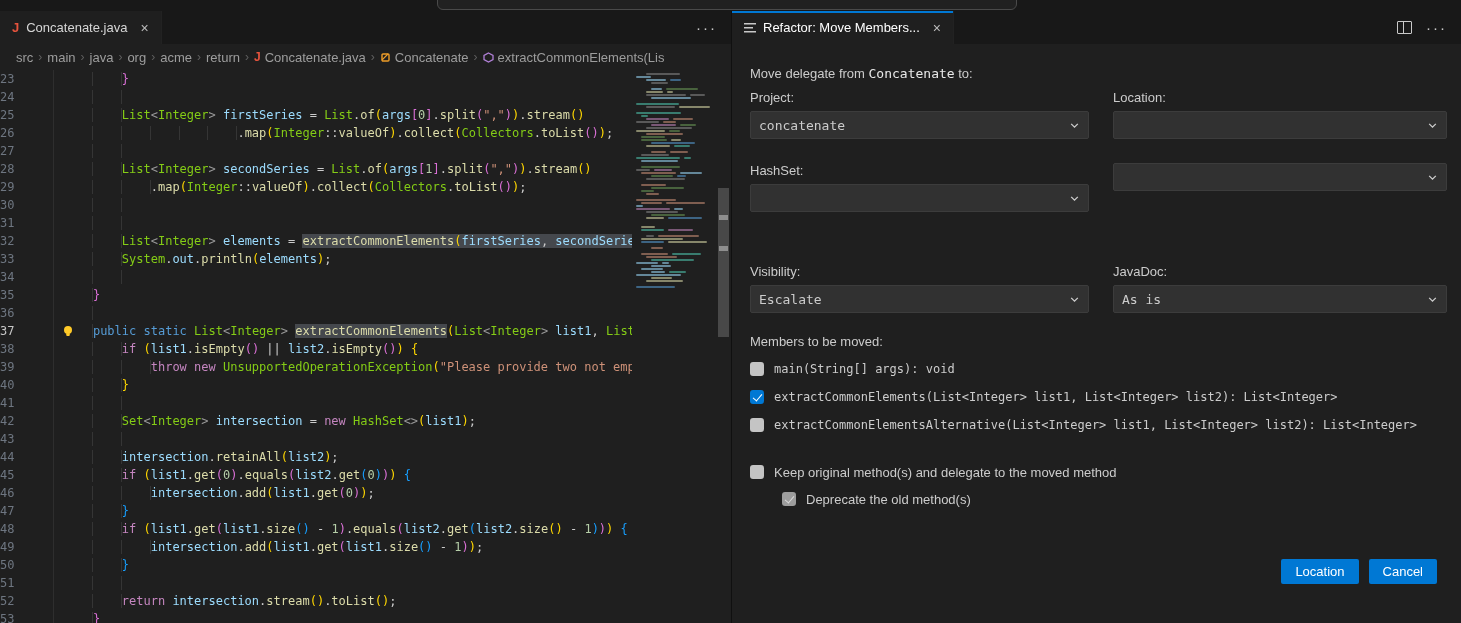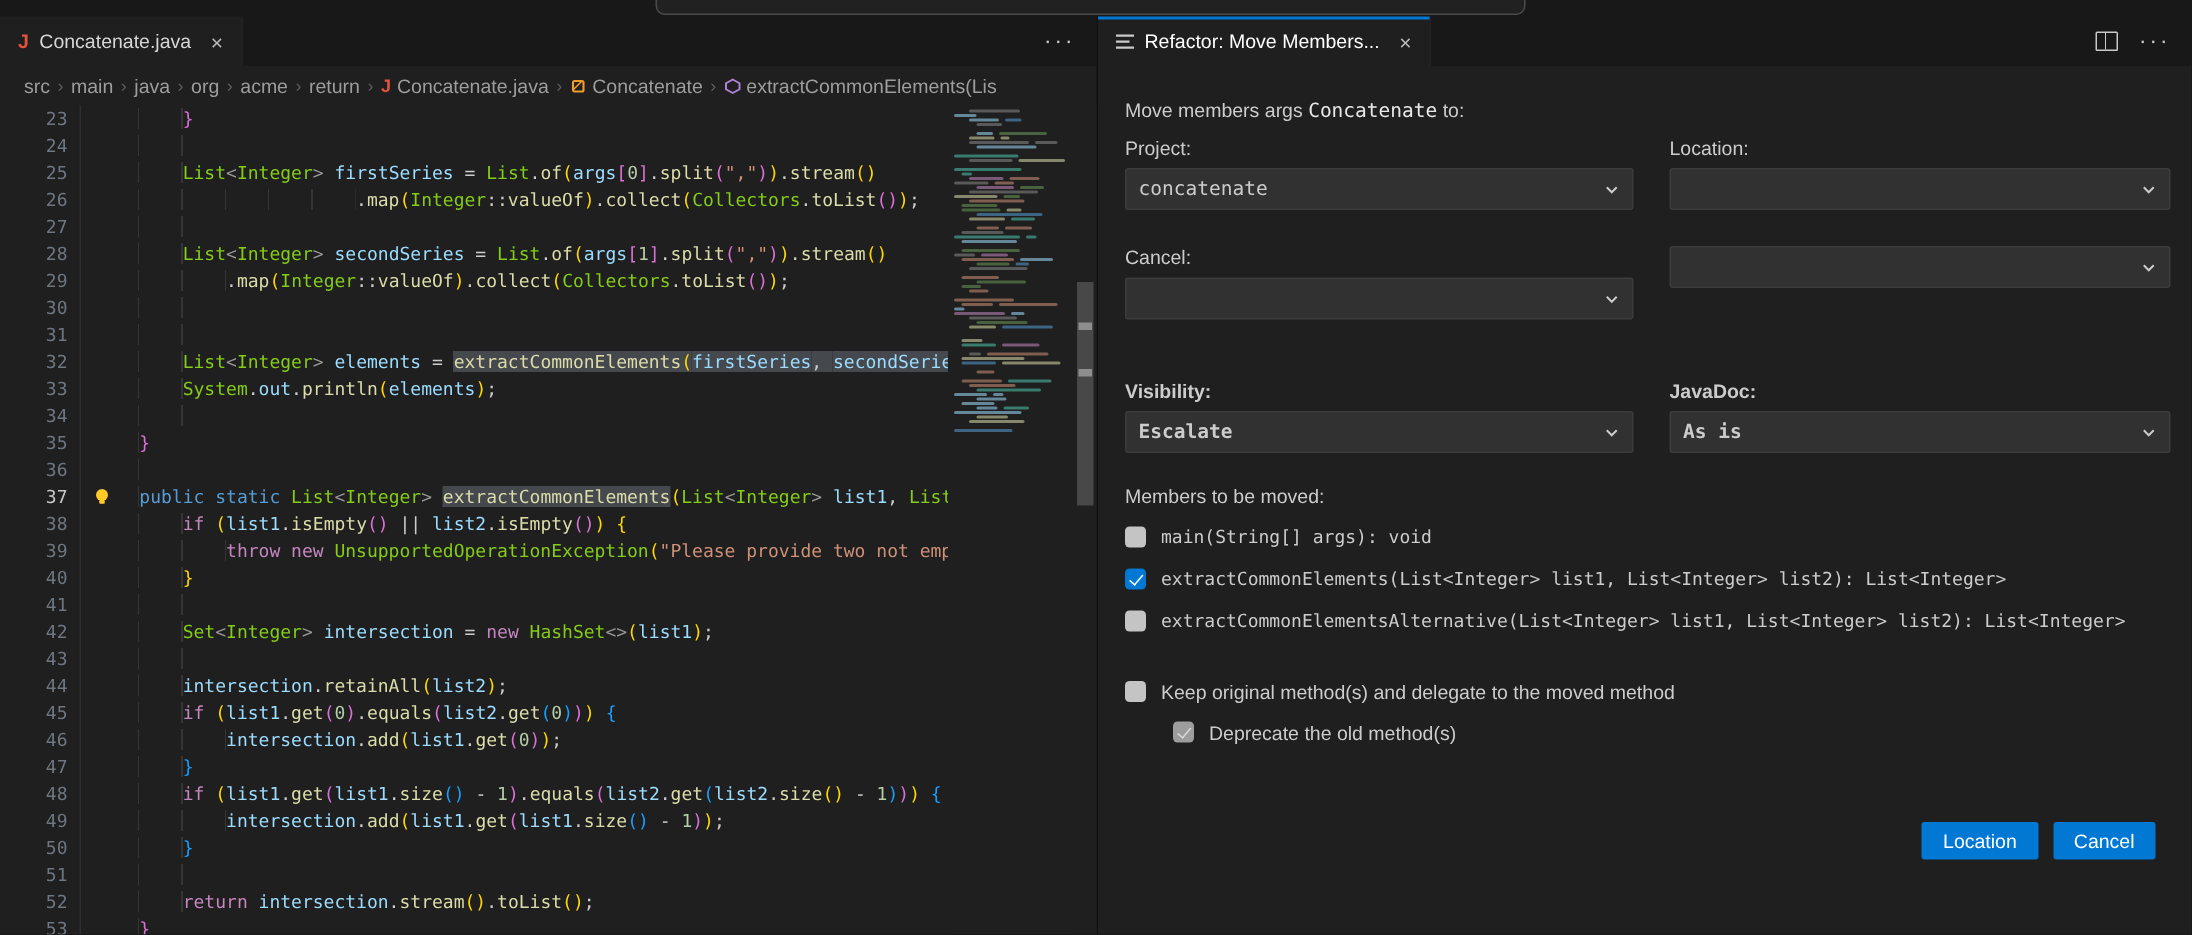--- a/index.html
+++ b/index.html
@@ -40,21 +40,21 @@
   .bc-item{display:flex;align-items:center;gap:4px;cursor:pointer;}
   .bc-sep{color:#5f5f5f;margin:0 5px;font-size:12px;}
   .bc-glyph{display:inline-block;}
 
   
   .editor{position:relative;flex:1;display:flex;overflow:hidden;background:#1f1f1f;}
   .code-area{position:relative;width:632px;overflow:hidden;flex:none;}
   .gutter-line{position:absolute;left:53px;top:0;bottom:0;width:1px;background:#2e2e2e;}
   .code-lines{position:relative;font-family:"DejaVu Sans Mono",monospace;font-size:12px;line-height:18px;white-space:pre;}
   .row{position:relative;height:18px;display:flex;}
-  .ln{width:45px;flex:none;text-align:right;color:#6e7681;user-select:none;}
+  .ln{width:45px;flex:none;color:#6e7681;user-select:none;}
   .ln.active{color:#c6c6c6;}
   .lngap{width:19px;flex:none;}
   .bulb{position:absolute;left:62px;top:3px;width:12px;height:12px;}
   .tk-ws{background-image:repeating-linear-gradient(to right,transparent,transparent calc(4ch - 1px),#353535 calc(4ch - 1px),#353535 4ch);}
   .tk-d{color:#cccccc}.tk-kw{color:#C586C0}.tk-md{color:#569CD6}.tk-ty{color:#84cc16}
   .tk-fn{color:#DCDCAA}.tk-vr{color:#9CDCFE}.tk-st{color:#CE9178}.tk-nm{color:#B5CEA8}
   .tk-ag{color:#9a9a9a}.tk-b1{color:#FFD700}.tk-b2{color:#DA70D6}.tk-b3{color:#179FFF}
   .hl{background:#45484d;}
 
   .minimap{position:relative;width:84px;flex:none;background:#1f1f1f;overflow:hidden;}
@@ -62,21 +62,21 @@
   .vscroll{position:relative;width:15px;flex:none;}
   .vthumb{position:absolute;left:2px;width:11px;top:118px;height:149px;background:rgba(121,121,121,.45);}
   .vmark{position:absolute;left:3px;width:9px;height:5px;background:rgba(200,200,200,.55);}
 
   
   .panel-body{flex:1;padding:22px 24px 0 18px;color:#cccccc;font-size:13px;overflow:hidden;}
   .mono{font-family:"DejaVu Sans Mono",monospace;}
   .heading{margin-bottom:9px;color:#cccccc;}
   .heading .mono{color:#e8e8e8;}
   .form-grid{display:grid;grid-template-columns:339px 334px;column-gap:15px;row-gap:7px;gap:24px;}
-  .field:nth-child(n+5){margin-top:16px;font-weight:bold;}
+  .field:nth-child(n+5){margin-top:28px;}
   .f-label{margin-bottom:6px;color:#cccccc;}
   .f-select{height:26px;background:#313131;border:1px solid #3c3c3c;border-radius:2px;display:flex;
     align-items:center;padding:0 8px;cursor:pointer;}
   .f-val{flex:1;font-family:"DejaVu Sans Mono",monospace;font-size:13px;color:#cccccc;}
   .members-label{margin-top:21px;margin-bottom:13px;}
   .member-row{display:flex;align-items:flex-start;gap:10px;height:16px;margin-bottom:12px;
     font-family:"DejaVu Sans Mono",monospace;font-size:12px;white-space:nowrap;cursor:pointer;}
   .cb{width:14px;height:14px;border-radius:3px;background:#c4c4c4;flex:none;position:relative;}
   .cb.checked{background:#0078d4;}
   .cb.checked::after{content:"";position:absolute;left:4.5px;top:1.5px;width:4px;height:8px;
@@ -271,21 +271,21 @@
         </div>
         <div class="spacer"></div>
         <div class="tab-actions">
           <span class="split-icon"></span>
           <span class="dots">···</span>
         </div>
       </div>
 
       <div class="panel-body">
         <div class="heading">
-          <span>Move members args </span><span class="mono">Concatenate</span><span> to:</span>
+          <span>Move delegate from </span><span class="mono">Concatenate</span><span> to:</span>
         </div>
         <div class="form-grid" id="form-grid">
             <div class="field">
               <div class="f-label">Project:</div>
               <div class="f-select">
                 <span class="f-val">concatenate</span>
                 <svg width="11" height="11" viewBox="0 0 10 10">
                   <path d="M2 3.5 L5 6.5 L8 3.5" stroke="#cccccc" fill="none" stroke-width="1.2"></path>
                 </svg>
               </div>
@@ -293,21 +293,21 @@
             <div class="field">
               <div class="f-label">Location:</div>
               <div class="f-select">
                 <span class="f-val"></span>
                 <svg width="11" height="11" viewBox="0 0 10 10">
                   <path d="M2 3.5 L5 6.5 L8 3.5" stroke="#cccccc" fill="none" stroke-width="1.2"></path>
                 </svg>
               </div>
             </div>
             <div class="field">
-              <div class="f-label">Cancel:</div>
+              <div class="f-label">HashSet:</div>
               <div class="f-select">
                 <span class="f-val"></span>
                 <svg width="11" height="11" viewBox="0 0 10 10">
                   <path d="M2 3.5 L5 6.5 L8 3.5" stroke="#cccccc" fill="none" stroke-width="1.2"></path>
                 </svg>
               </div>
             </div>
             <div class="field">
               <div class="f-select">
                 <span class="f-val"></span>

